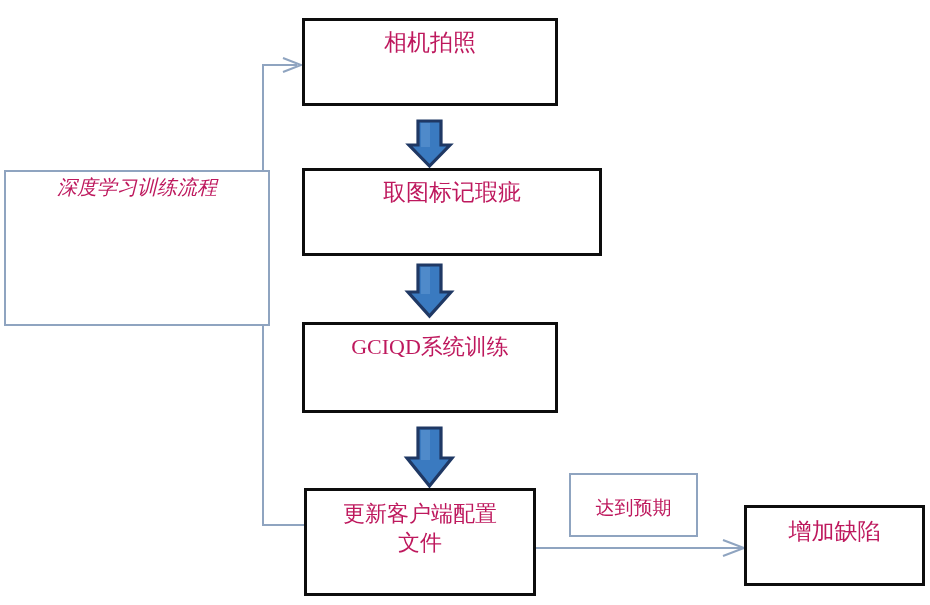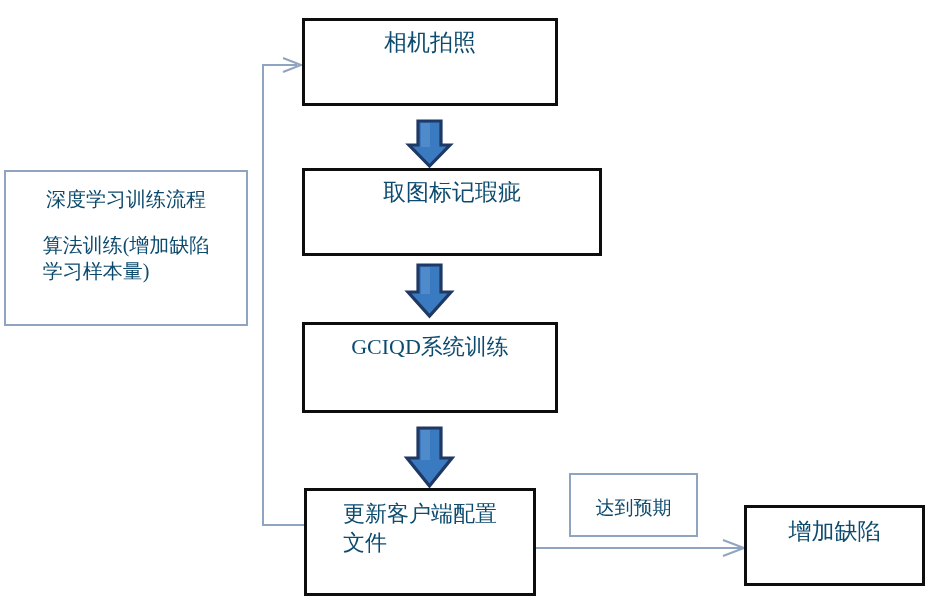--- a/index.html
+++ b/index.html
@@ -27,30 +27,31 @@
   }
   
   .node.solid {
     border: 3px solid #0d0d0d;
   }
   
   .node.light {
     border: 2px solid #8fa4c0;
   }
   .node .txt {
-    color: #0c4a6e;
-    text-align: left;
+    color: #be185d;
+    text-align: center;
     line-height: 1.30;
     white-space: pre-line;
   }
   
   #node-training-note {
-    left: 4px;  top: 170px;  width: 244px;  height: 156px;
+    left: 4px;  top: 170px;  width: 266px;  height: 156px;
     justify-content: flex-start;
-    padding-top: 14px;
+    padding-top: 2px;
+    font-style: italic;
   }
   #node-training-note .txt { font-size: 20px; }
   #node-training-note .txt.second { margin-top: 20px; }
 
   #node-camera-capture {
     left: 302px; top: 18px;  width: 256px; height: 88px;
     justify-content: flex-start;
     padding-top: 7px;
   }
   #node-camera-capture .txt { font-size: 23px; }
@@ -126,22 +127,20 @@
     </g>
 
     <g>
       <path d="M 511,548 L 742,548" fill="none" stroke="#8fa4c0" stroke-width="2"></path>
       <path d="M 723,540 L 744,548 L 723,556" fill="none" stroke="#8fa4c0" stroke-width="2" stroke-linejoin="miter"></path>
     </g>
   </svg>
 
   <div class="node light" id="node-training-note">
     <div class="txt">深度学习训练流程</div>
-    <div class="txt second">算法训练(增加缺陷
-学习样本量)</div>
   </div>
 
   <div class="node solid" id="node-camera-capture">
     <div class="txt">相机拍照</div>
   </div>
 
   <div class="node solid" id="node-mark-defect">
     <div class="txt">取图标记瑕疵</div>
   </div>
 

